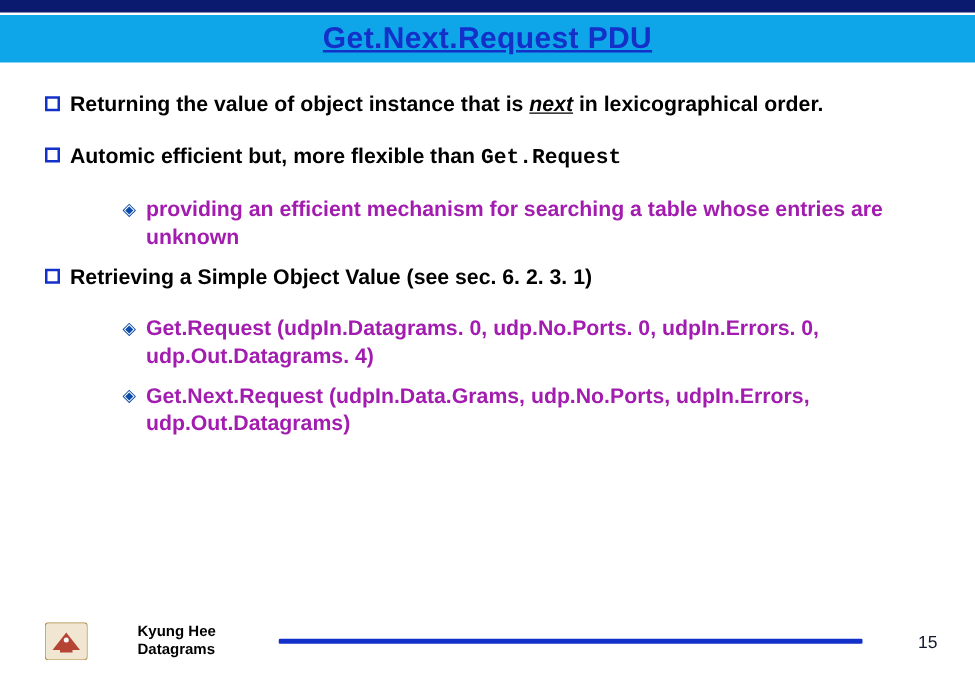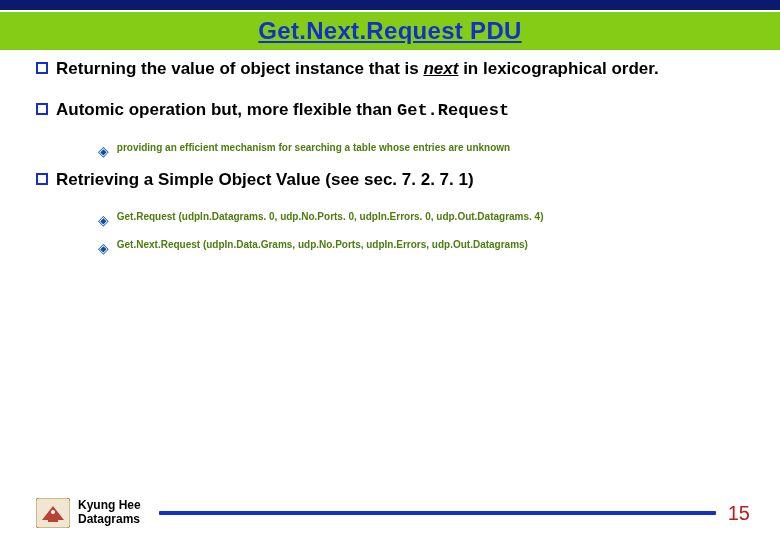--- a/index.html
+++ b/index.html
@@ -13,34 +13,34 @@
   }
   .topbar {
     width: 100%;
     height: 10px;
     background: #0a1a6e;
   }
   .title-band {
     margin-top: 2px;
     width: 100%;
     height: 38px;
-    background: #84cc16;
+    background: #0ea5e9;
     display: flex;
     align-items: center;
     justify-content: center;
   }
   .title-text {
     color: #1331c9;
     font-size: 24px;
     font-weight: bold;
     text-decoration: underline;
     letter-spacing: 0.3px;
   }
   .content {
-    padding: 8px 36px 0 36px;
+    padding: 23px 36px 0 36px;
   }
   .bullet {
     display: flex;
     align-items: flex-start;
     margin-bottom: 18px;
   }
   .bullet-marker {
     flex: 0 0 auto;
     width: 12px;
     height: 12px;
@@ -71,33 +71,34 @@
   }
   .sub-marker {
     flex: 0 0 auto;
     color: #0a4aa8;
     font-size: 14px;
     margin-right: 8px;
     margin-top: 2px;
   }
   .sub-body {
     flex: 1;
-    color: #4d7c0f;
-    font-size: 10px;
+    color: #a21caf;
+    font-size: 17px;
     font-weight: bold;
     line-height: 1.3;
   }
   .footer {
     position: absolute;
     left: 0;
     bottom: 12px;
     width: 100%;
     padding: 0 30px 0 36px;
     display: flex;
     align-items: center;
+    gap: 32px;
   }
   .logo {
     width: 34px;
     height: 30px;
     margin-right: 8px;
     position: relative;
   }
   .logo svg { width: 100%; height: 100%; }
   .univ {
     font-size: 12px;
@@ -107,22 +108,22 @@
   }
   .footer-line {
     flex: 1;
     height: 4px;
     background: #1331c9;
     margin-left: 18px;
     margin-right: 12px;
     border-radius: 1px;
   }
   .page-num {
-    color: #b91c1c;
-    font-size: 20px;
+    color: #0f172a;
+    font-size: 14px;
   }
 </style>
 </head>
 <body>
 
 <div class="topbar"></div>
 
 <div class="title-band">
   <span class="title-text">Get.Next.Request PDU</span>
 </div>
@@ -132,32 +133,32 @@
   <div class="bullet">
     <span class="bullet-marker"></span>
     <div class="bullet-body">
       <span>Returning the value of object instance that is </span><span class="next-word">next</span><span> in lexicographical order.</span>
     </div>
   </div>
 
   <div class="bullet">
     <span class="bullet-marker"></span>
     <div class="bullet-body">
-      <span>Automic operation but, more flexible than </span><span class="mono">Get.Request</span>
+      <span>Automic efficient but, more flexible than </span><span class="mono">Get.Request</span>
     </div>
   </div>
 
   <div class="sub-bullet">
     <span class="sub-marker">◈</span>
     <div class="sub-body">providing an efficient mechanism for searching a table whose entries are unknown</div>
   </div>
 
   <div class="bullet">
     <span class="bullet-marker"></span>
-    <div class="bullet-body">Retrieving a Simple Object Value (see sec. 7. 2. 7. 1)</div>
+    <div class="bullet-body">Retrieving a Simple Object Value (see sec. 6. 2. 3. 1)</div>
   </div>
   <div class="sub-bullet">
     <span class="sub-marker">◈</span>
     <div class="sub-body">Get.Request (udpIn.Datagrams. 0, udp.No.Ports. 0, udpIn.Errors. 0, udp.Out.Datagrams. 4)</div>
   </div>
   <div class="sub-bullet">
     <span class="sub-marker">◈</span>
     <div class="sub-body">Get.Next.Request (udpIn.Data.Grams,  udp.No.Ports, udpIn.Errors, udp.Out.Datagrams)</div>
   </div>
 

